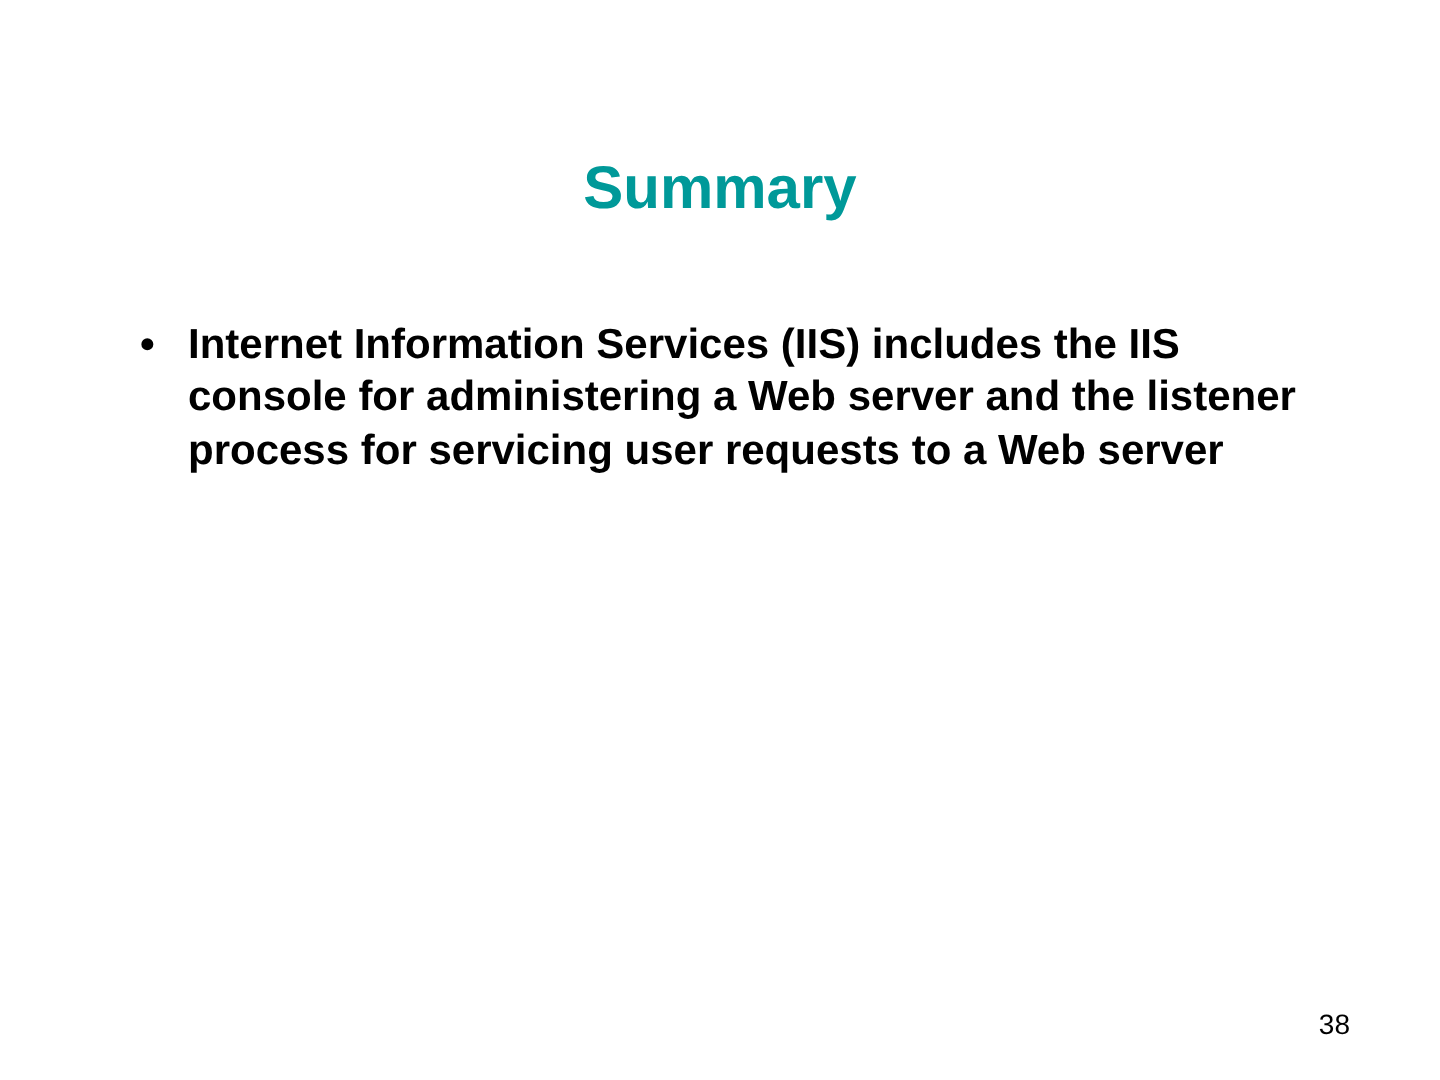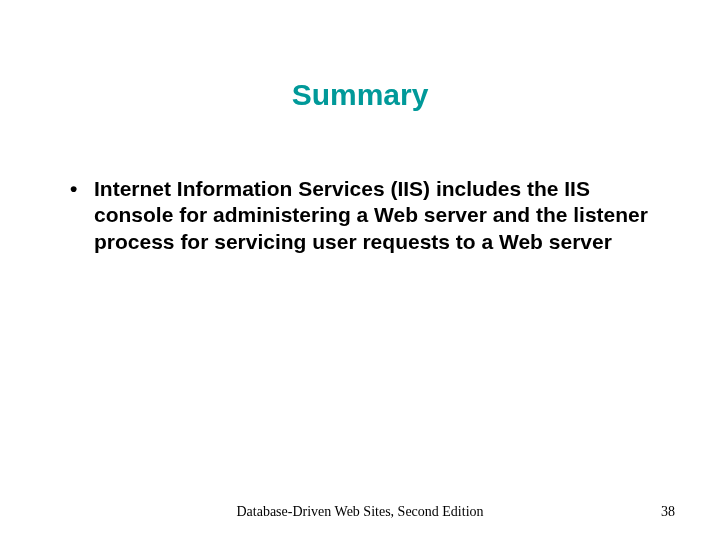--- a/index.html
+++ b/index.html
@@ -25,21 +25,20 @@
     text-align: center;
     font-size: 30px;
     font-weight: bold;
     color: #009999;
   }
   .body {
     position: absolute;
     top: 160px;
     left: 60px;
     right: 55px;
-    margin-top: 16px;
   }
   .bullets {
     list-style: none;
     margin: 0;
     padding: 0;
   }
   .bullets li {
     position: relative;
     padding-left: 34px;
     margin: 0 0 2px 0;
@@ -64,31 +63,30 @@
     text-align: center;
     font-size: 14px;
     font-family: "Times New Roman", Times, serif;
     color: #000000;
   }
   .footer-right {
     position: absolute;
     bottom: 20px;
     right: 45px;
     font-size: 14px;
-    font-family: Liberation Serif, serif;
+    font-family: Liberation Sans, sans-serif;
     color: #000000;
   }
 </style>
 </head>
 <body>
 
 <div class="slide">
   <div class="title">Summary</div>
 
   <div class="body">
     <ul class="bullets">
       <li>Internet Information Services (IIS) includes the IIS console for administering a Web server and the listener process for servicing user requests to a Web server</li>
     </ul>
   </div>
 
-  <div class="footer-center">Database-Driven Web Sites, Second Edition</div>
   <div class="footer-right">38</div>
 </div>
 
 </body></html>

